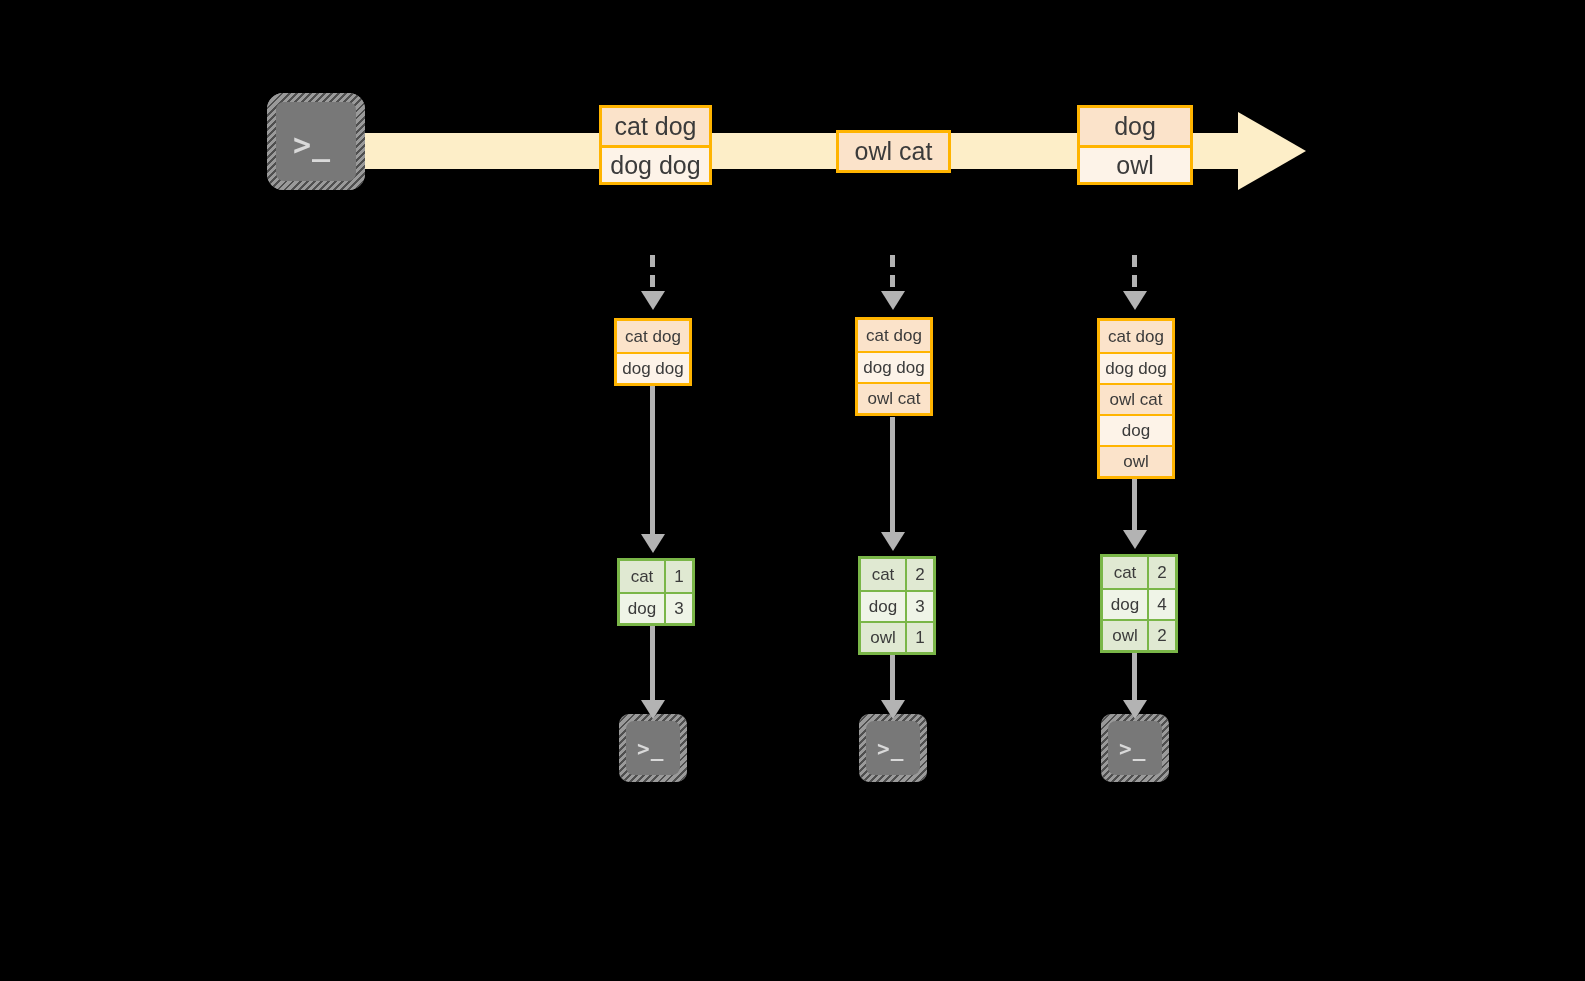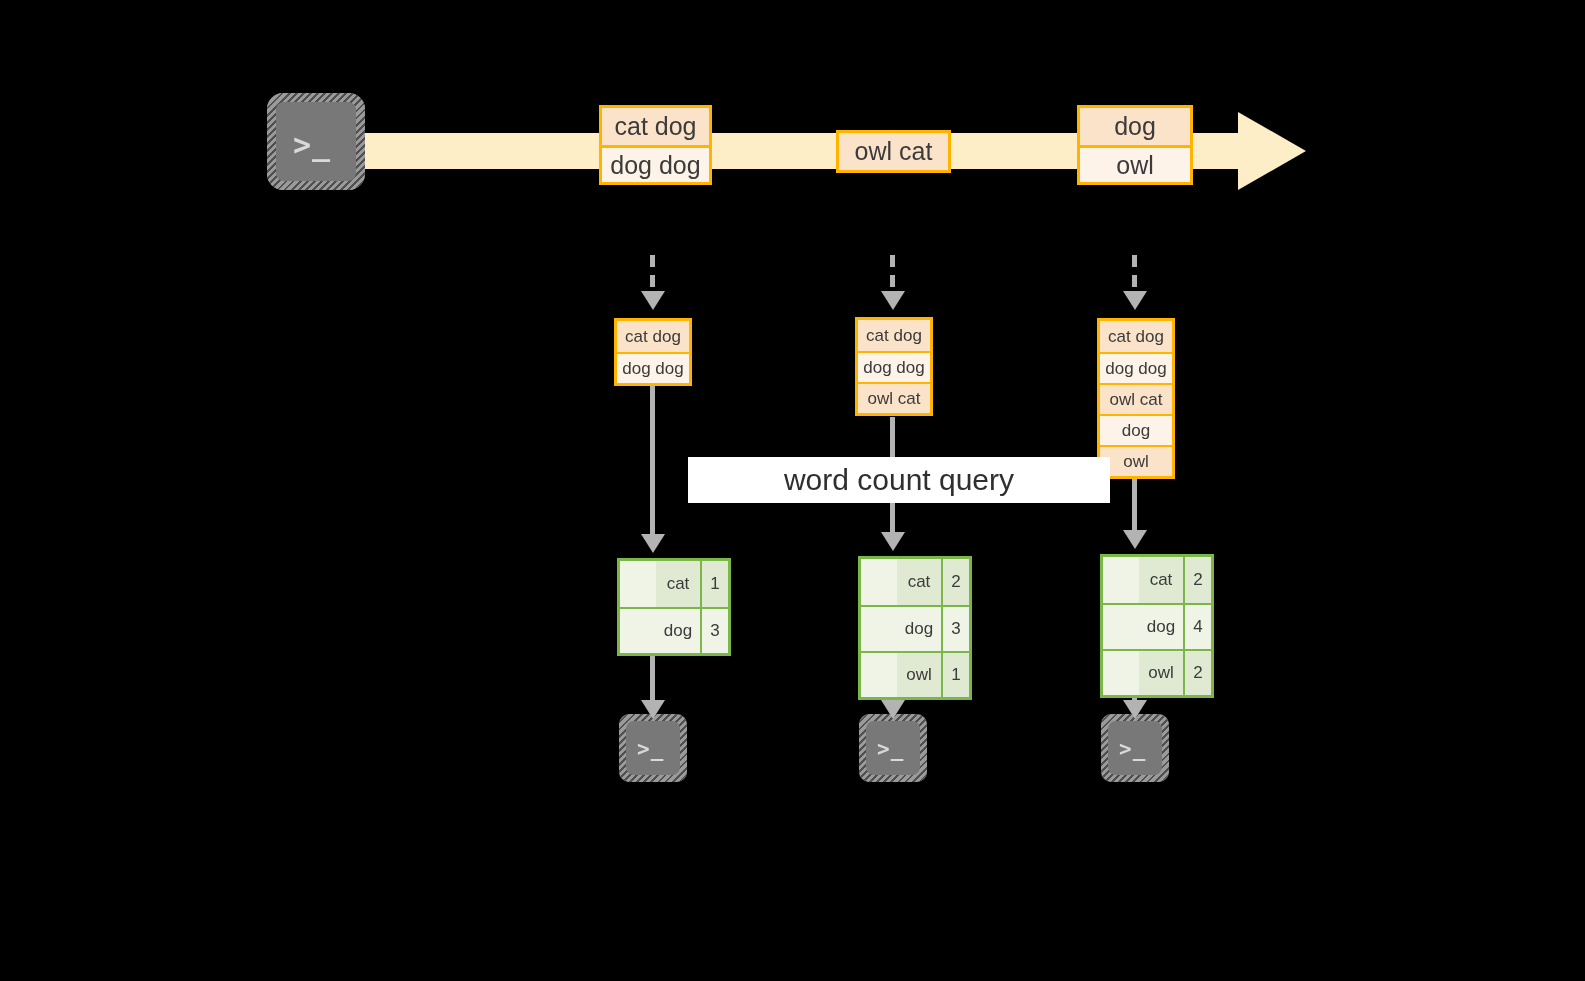--- a/index.html
+++ b/index.html
@@ -98,21 +98,21 @@
   .snap .row.lite { background: #fdf3e8; }
   .snap .row + .row { border-top: 2px solid #ffb400; }
 
   
   .res {
     position: absolute;
     border: 3px solid #7ab648;
     z-index: 5;
     background: #eff4e7;
   }
-  .res .trow { display: flex; height: 46px; padding-left: 36px; }
+  .res .trow { display: flex; height: 31px; }
   .res .trow + .trow { border-top: 2px solid #7ab648; }
   .res .cw, .res .cc {
     display: flex; align-items: center; justify-content: center;
     color: #3b3b3b; font-size: 17px; white-space: nowrap;
   }
   .res .cw { width: 44px; }
   .res .cc { width: 28px; border-left: 2px solid #7ab648; }
   .res .trow.alt .cw, .res .trow.alt .cc { background: #e0e9d2; }
   .res .trow.lite .cw, .res .trow.lite .cc { background: #eff4e7; }
   .vline { position: absolute; width: 5px; background: #b3b3b3; z-index: 2; }
@@ -269,15 +269,14 @@
 
   <div class="vline" style="left:1132px; top:653px; height:52px;"></div>
   <div class="ahead" style="left:1123px; top:700px;"></div>
 
   <div class="term term-sm" style="left:1101px; top:714px;">
     <div class="hatchframe"></div>
     <div class="inner"></div>
     <div class="prompt">&gt;_</div>
   </div>
 
-  <div class="qlabel">word count query</div>
 
 </div>
 
 </body></html>

